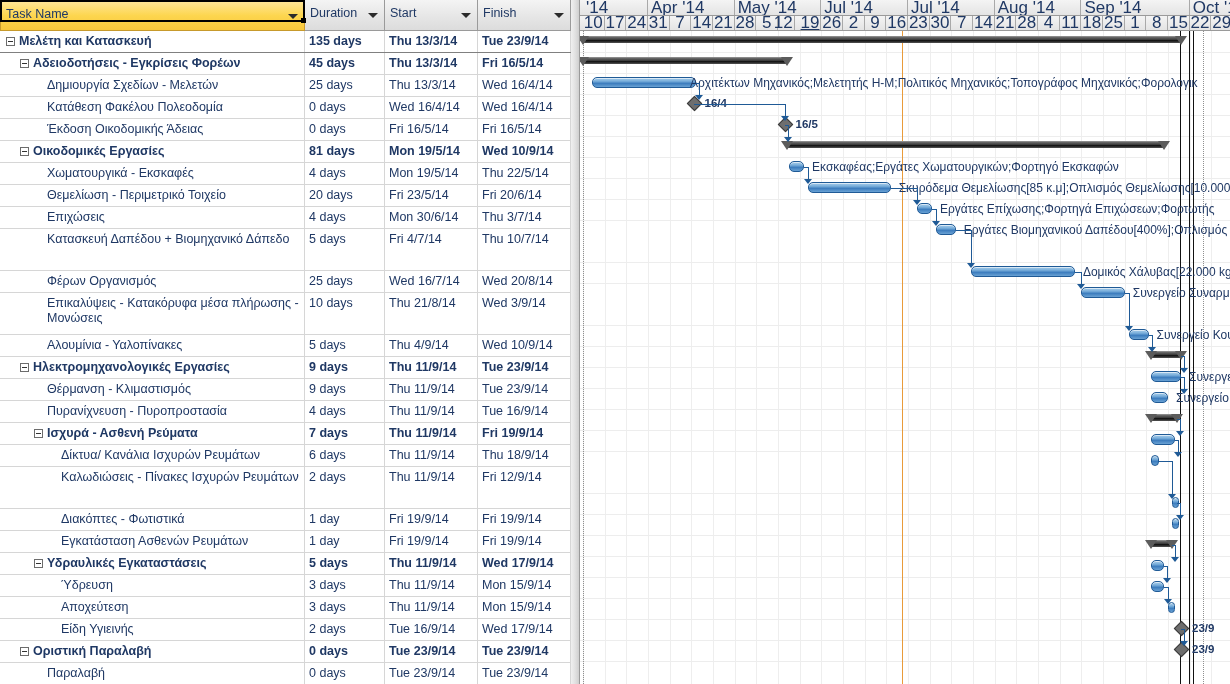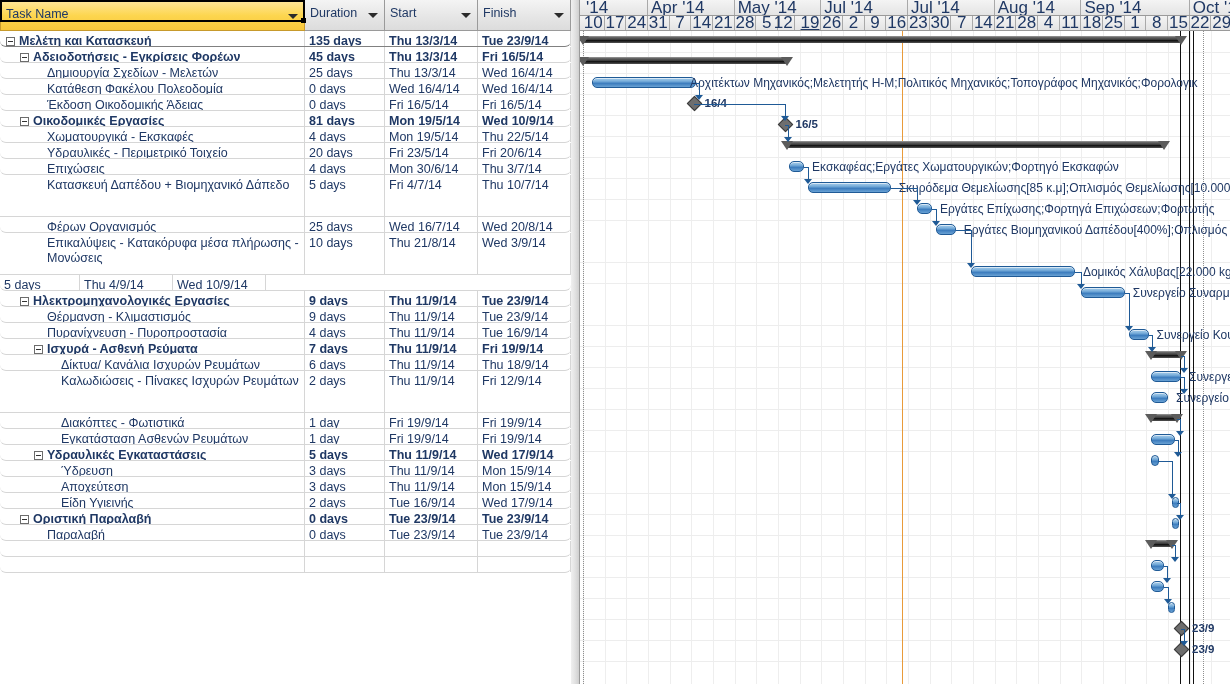--- a/index.html
+++ b/index.html
@@ -54,21 +54,21 @@
     font-size: 12.5px;
     color: #1f3864;
     padding: 3px 4px 0 4px;
     overflow: hidden;
     line-height: 15px;
   }
   .cell.name { width: 305px; position: relative; padding-left: 6px; }
   .cell.dur  { width: 80px; }
   .cell.st   { width: 93px; }
   .cell.fi   { width: 93px; }
-  .row.h1 { height: 16px; border-radius: 6px; }
+  .row.h1 { height: 22px; }
   .row.h2 { height: 42px; }
   .bold .cell { font-weight: bold; }
 
   .namewrap { display: flex; align-items: flex-start; }
   .twisty {
     display: inline-block;
     width: 9px; height: 9px;
     border: 1px solid #6c6c6c;
     background: #fff;
     position: relative;
@@ -274,21 +274,21 @@
             </div>
           </div>
           <div class="cell dur">4 days</div>
           <div class="cell st">Mon 19/5/14</div>
           <div class="cell fi">Thu 22/5/14</div>
         </div>
         <div class="row h1">
           <div class="cell name">
             <div class="namewrap" style="padding-left: 28px;">
               <span class="twisty hidden"></span>
-              <span class="nmtext">Υδραυλικές - Περιμετρικό Τοιχείο</span>
+              <span class="nmtext">Θεμελίωση - Περιμετρικό Τοιχείο</span>
             </div>
           </div>
           <div class="cell dur">20 days</div>
           <div class="cell st">Fri 23/5/14</div>
           <div class="cell fi">Fri 20/6/14</div>
         </div>
         <div class="row h1">
           <div class="cell name">
             <div class="namewrap" style="padding-left: 28px;">
               <span class="twisty hidden"></span>
@@ -326,20 +326,26 @@
             <div class="namewrap" style="padding-left: 28px;">
               <span class="twisty hidden"></span>
               <span class="nmtext">Επικαλύψεις - Κατακόρυφα μέσα πλήρωσης - Μονώσεις</span>
             </div>
           </div>
           <div class="cell dur">10 days</div>
           <div class="cell st">Thu 21/8/14</div>
           <div class="cell fi">Wed 3/9/14</div>
         </div>
         <div class="row h1">
+          <div class="cell name">
+            <div class="namewrap" style="padding-left: 28px;">
+              <span class="twisty hidden"></span>
+              <span class="nmtext">Αλουμίνια - Υαλοπίνακες</span>
+            </div>
+          </div>
           <div class="cell dur">5 days</div>
           <div class="cell st">Thu 4/9/14</div>
           <div class="cell fi">Wed 10/9/14</div>
         </div>
         <div class="row h1 bold">
           <div class="cell name">
             <div class="namewrap" style="padding-left: 14px;">
               <span class="twisty"></span>
               <span class="nmtext">Ηλεκτρομηχανολογικές Εργασίες</span>
             </div>

